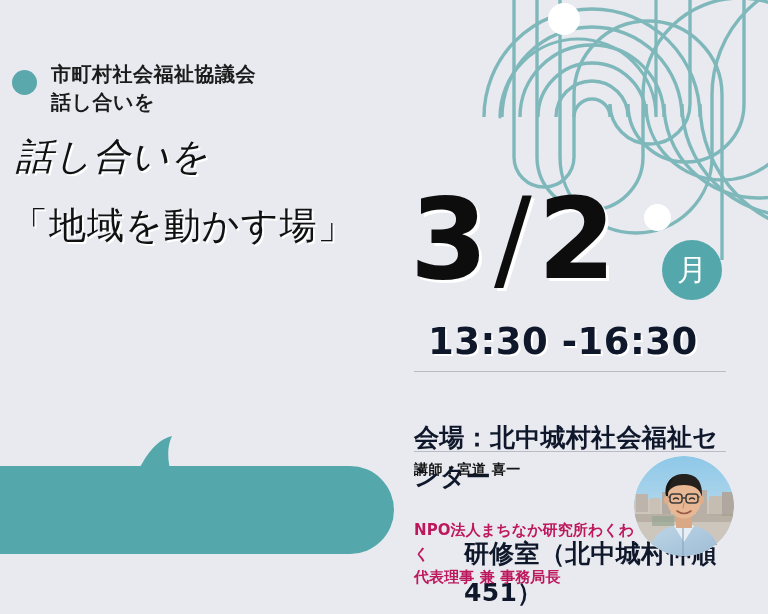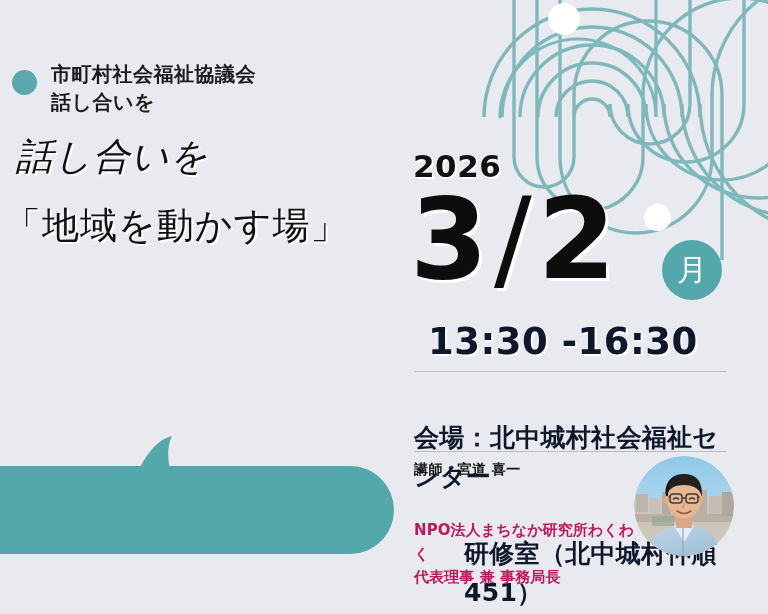--- a/index.html
+++ b/index.html
@@ -76,21 +76,21 @@
     font-weight: 400;
     color: #111111;
     line-height: 1.0;
     letter-spacing: 1px;
     text-shadow: 2px 2px 0 #ffffff;
     white-space: nowrap;
     display: flex;
     align-items: center;
   }
   #hl-1 { padding-left: 16px; margin-bottom: 32px; font-style: italic; }
-  #hl-2 { padding-left: 4px;  margin-bottom: 30px; font-family: Liberation Serif, serif; }
+  #hl-2 { padding-left: 11px;  margin-bottom: 30px; font-family: Liberation Serif, serif; }
   #hl-3 { padding-left: 22px; }
   .pencil-icon {
     margin-left: 2px;
     display: inline-flex;
     flex: none;
   }
 
   
   .banner {
     position: absolute;
@@ -350,21 +350,20 @@
 
   <div class="banner-tail">
     <svg width="60" height="42" viewBox="0 0 60 42" xmlns="http://www.w3.org/2000/svg">
       <path d="M 4,42 C 10,28 22,6 40,2 C 34,14 36,30 40,42 Z" fill="#54a8ac"></path>
     </svg>
   </div>
   <div class="banner"></div>
 
   <div class="right-col">
 
-    <div class="year">2026</div>
 
     <div class="big-date">
       <span>3</span><span class="date-slash">/</span><span>2</span>
     </div>
 
     <div class="day-badge">月</div>
 
     <div class="time">13:30 -16:30</div>
 
     <div class="rule" id="rule-1"></div>

